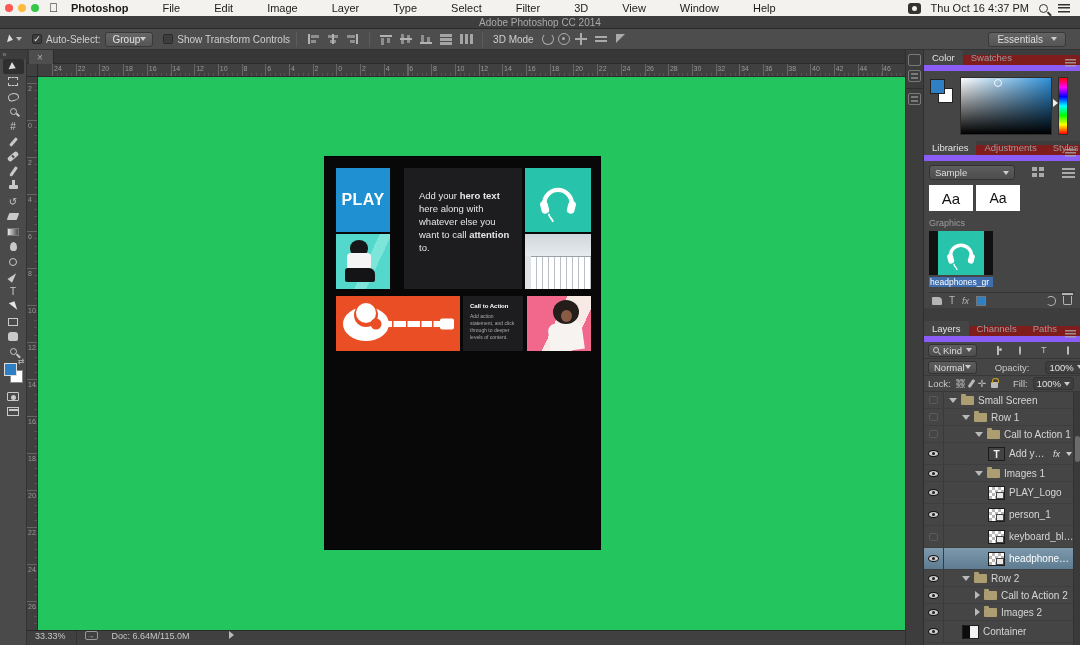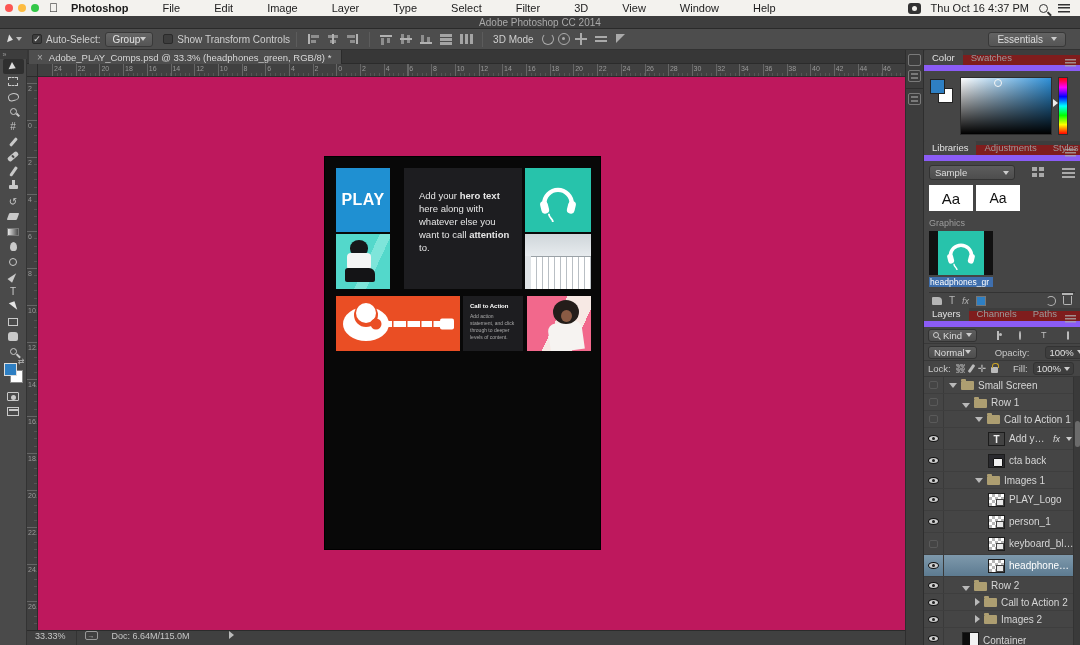--- a/index.html
+++ b/index.html
@@ -131,21 +131,21 @@
   #hruler .nums span { width:23.7px; flex:none; font-size:7px; color:#999; }
   #vruler { position:absolute; left:0; top:27px; width:11px; height:553px; background:#404040;
             border-right:1px solid #2b2b2b; overflow:hidden;
             background-image:repeating-linear-gradient(180deg,#666 0 1px,transparent 1px 37px),
                              repeating-linear-gradient(180deg,#555 0 1px,transparent 1px 7.4px);
             background-size:11px 100%,4px 100%; background-position:0 6px,7px 6px; background-repeat:no-repeat,no-repeat;}
   #vruler .nums { position:absolute; left:1px; top:8px; display:flex; flex-direction:column; }
   #vruler .nums span { height:37px; flex:none; font-size:7px; color:#999; }
   #ruler-corner { position:absolute; left:0; top:14px; width:11px; height:13px; background:#404040;
                   border-right:1px solid #2b2b2b; border-bottom:1px solid #2b2b2b; }
-  #canvas { position:absolute; left:11px; top:27px; width:867px; height:553px; background:#be185d; overflow:hidden;}
+  #canvas { position:absolute; left:11px; top:27px; width:867px; height:553px; background:#22c55e; overflow:hidden;}
   
   #artboard { position:absolute; left:287px; top:80px; width:275px; height:392px; background:#080808;
               box-shadow:0 0 0 1px #000; }
   .tile { position:absolute; overflow:hidden; }
   #tile-play { left:11px; top:11px; width:54px; height:64px; background:#1f90d2;
                display:flex; align-items:center; justify-content:center; }
   #tile-play span { color:#fff; font-weight:bold; font-size:16px; letter-spacing:0.5px; }
   #tile-hero { left:79px; top:11px; width:118px; height:121px; background:#1d1d20; color:#e6e6e6;
                font-size:9.5px; line-height:13px; padding:21px 12px 0 15px; }
   #tile-hero b { font-weight:bold; }
@@ -258,21 +258,21 @@
   
   #layers-list { height:276px; position:relative; overflow:hidden; background:#454545; }
   .lrow { display:flex; align-items:center; border-bottom:1px solid #3e3e3e; position:relative; }
   .lrow.grp { height:17px; } .lrow.lay { height:22px; }
   .eyewell { width:20px; align-self:stretch; border-right:1px solid #3a3a3a; display:flex; align-items:center; justify-content:center; flex:none;}
   .eye { width:11px; height:7px; border:1px solid #0f0f0f; background:#cfcfcf; border-radius:50%; position:relative; }
   .eye::after { content:""; position:absolute; left:3px; top:1px; width:3px; height:3px; border-radius:50%; background:#222; }
   .lrow.noeye .eye { background:transparent; border:1px solid #5a5a5a; border-radius:2px; width:9px; height:8px; }
   .lrow.noeye .eye::after { display:none; }
   .lbody { display:flex; align-items:center; gap:4px; flex:1; min-width:0; }
-  .ind0 .lbody{ padding-left:5px; } .ind1 .lbody{ padding-left:18px;align-items:flex-end; }
+  .ind0 .lbody{ padding-left:5px; } .ind1 .lbody{ padding-left:18px; }
   .ind2 .lbody{ padding-left:31px; } .ind3 .lbody{ padding-left:44px; }
   .exp { width:0; height:0; flex:none; }
   .open .exp { border-left:4px solid transparent; border-right:4px solid transparent; border-top:5px solid #b9b9b9; }
   .closed .exp { border-top:4px solid transparent; border-bottom:4px solid transparent; border-left:5px solid #b9b9b9; }
   .lic { flex:none; }
   .fold .lic { width:13px; height:9px; background:#ad9e71; border-radius:1px; position:relative; }
   .fold .lic::before { content:""; position:absolute; left:0; top:-2px; width:5px; height:2px; background:#ad9e71; border-radius:1px 1px 0 0;}
   .thumb .lic { width:17px; height:14px; border:1px solid #1c1c1c; background-color:#fff;
     background-image:linear-gradient(45deg,#b8b8b8 25%,transparent 25%,transparent 75%,#b8b8b8 75%),
                      linear-gradient(45deg,#b8b8b8 25%,transparent 25%,transparent 75%,#b8b8b8 75%);
@@ -454,21 +454,20 @@
     </div>
   <div class="tool">
       <span class="t-screen"></span>
     </div>
 </div>
 
 <div id="docarea">
   <div id="tabbar">
     <div id="doctab">
       <span class="close">×</span>
-      <span>Adobe_PLAY_Comps.psd @ 33.3% (headphones_green, RGB/8) *</span>
     </div>
   </div>
   <div id="ruler-corner"></div>
   <div id="hruler">
     <div class="nums">
 
     <span>24</span>
         <span>22</span>
         <span>20</span>
         <span>18</span>
@@ -638,21 +637,21 @@
     <div id="lib-footer">
       <span class="lf-stamp"></span>
       <span class="lf-T">T</span>
       <span class="lf-fx">fx</span>
       <span class="lf-chip"></span>
       <span class="lf-sync"></span>
       <span class="trash"></span>
     </div>
   </div>
 
-  <div class="ptabs" style="margin-top:3px;text-align:right;">
+  <div class="ptabs" style="margin-top:18px;text-align:right;">
     <span class="ptab active">Layers</span>
     <span class="ptab">Channels</span>
     <span class="ptab">Paths</span>
     <span class="pmenu"></span>
   </div>
   <div class="pbody">
     <div id="layers-filter">
       <div id="kind-dd">
         <span class="mag"></span>
         <span>Kind</span>
@@ -735,32 +734,20 @@
           </span>
           <span class="lbody">
 
             <span class="lic"></span>
             <span class="lname">Add your hero t...</span>
             <span class="lfx">fx</span>
             <span class="lfxc"></span>
           </span>
         </div>
 
-        <div class="lrow lay ind3 noexp thumb th-cta">
-          <span class="eyewell">
-            <span class="eye"></span>
-          </span>
-          <span class="lbody">
-
-            <span class="lic"></span>
-            <span class="lname">cta back</span>
-            <span class="lfx"></span>
-
-          </span>
-        </div>
 
         <div class="lrow grp ind2 open fold">
           <span class="eyewell">
             <span class="eye"></span>
           </span>
           <span class="lbody">
             <span class="exp"></span>
             <span class="lic"></span>
             <span class="lname">Images 1</span>
             <span class="lfx"></span>

